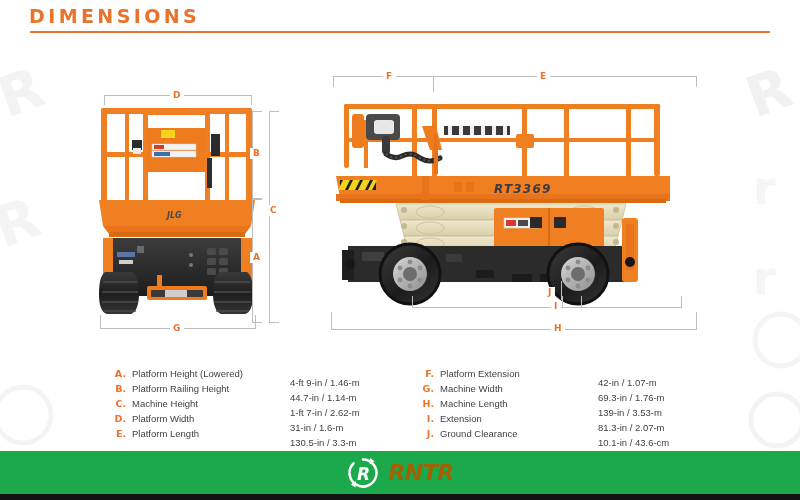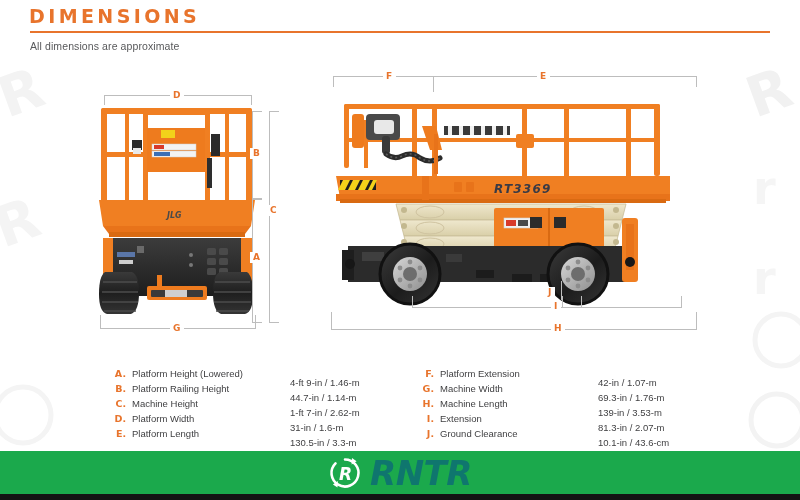--- a/index.html
+++ b/index.html
@@ -80,21 +80,21 @@
   .footer-bar{
     position:absolute;left:0;top:494px;width:800px;height:6px;
     background:#131313;
   }
   .logo{
     position:absolute;left:0;top:451px;width:800px;height:43px;
     display:flex;align-items:center;justify-content:center;gap:8px;
   }
   .logo-mark{position:relative;width:34px;height:34px;}
   .logo-text{
-    font-size:34px;font-weight:700;color:#0f766e;
+    font-size:22px;font-weight:700;color:#a16207;
     font-family:"DejaVu Sans",sans-serif;
     font-style:italic;letter-spacing:-0.5px;
   }
 </style>
 </head>
 <body>
 
 <div class="page">
 
   <div class="wm" style="left:-6px;top:55px;">
@@ -133,21 +133,20 @@
       </svg>
   </div>
   <div class="wm" style="left:742px;top:385px;">
     <svg width="70" height="70" viewBox="0 0 70 70">
         <circle cx="35" cy="35" r="26" fill="none" stroke="#f3f3f3" stroke-width="5"></circle>
       </svg>
   </div>
 
   <div class="hdr-title">DIMENSIONS</div>
   <div class="hdr-rule"></div>
-  <div class="subtitle">All dimensions are approximate</div>
 
   <div class="art" style="left:95px;top:100px;">
     <svg width="165" height="230" viewBox="0 0 165 230">
       <defs>
         <linearGradient id="tireG" x1="0" y1="0" x2="0" y2="1">
           <stop offset="0" stop-color="#3a3a3a"></stop>
             <stop offset="0.5" stop-color="#1e1e1e"></stop>
             <stop offset="1" stop-color="#343434"></stop>
         </linearGradient>
         <linearGradient id="chassisG" x1="0" y1="0" x2="0" y2="1">

